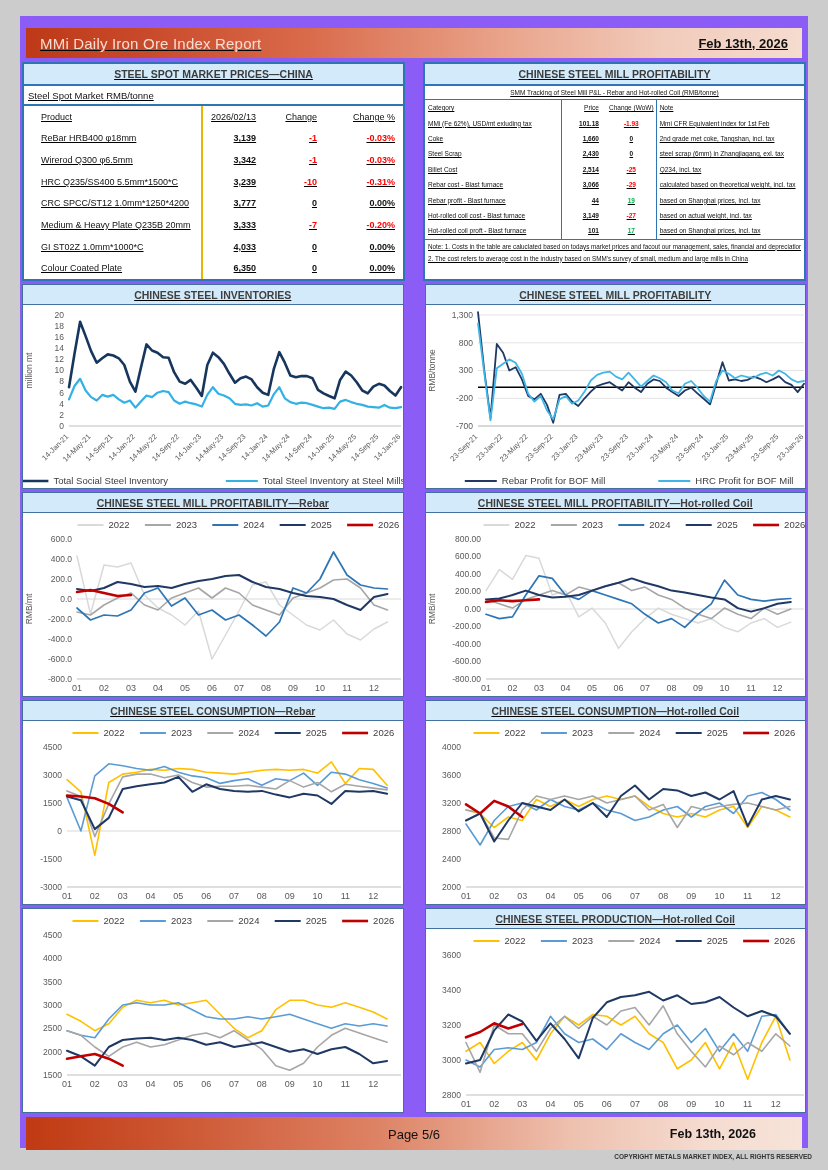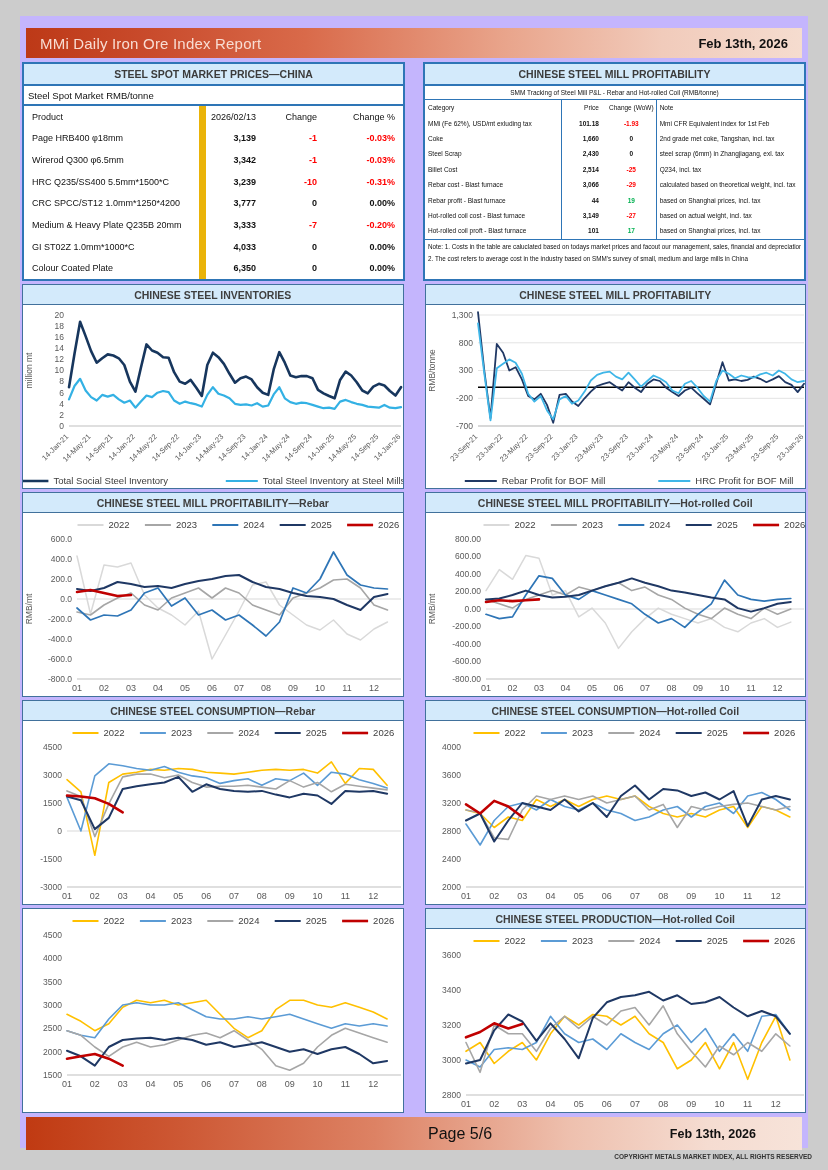--- a/index.html
+++ b/index.html
@@ -1,34 +1,34 @@
 <!DOCTYPE html>
 <html><head>
 <meta charset="utf-8">
 <style>
   html,body{margin:0;padding:0;}
   body{width:828px;height:1170px;background:#cccccc;font-family:"Liberation Sans",sans-serif;overflow:hidden;position:relative;}
-  .sheet{position:absolute;left:20px;top:16px;width:788px;height:1132px;background:#c4b5fd;}
+  .sheet{position:absolute;left:20px;top:16px;width:788px;height:1132px;background:#8b5cf6;text-decoration:underline;}
   
   .header-bar{margin:12px 6px 4px 6px;height:30px;display:flex;align-items:center;justify-content:space-between;
     background:linear-gradient(90deg,#bd3917 0%,#c94b2c 16%,#d96a4a 36%,#e9a58c 62%,#f1cbbb 82%,#f5dccf 100%);
     padding:0 14px;}
   .header-title{color:#f8ddd3;font-size:15px;letter-spacing:.2px;}
   .header-date{color:#111;font-size:13px;font-weight:bold;}
   
   .tables-row{display:flex;gap:18px;margin:0 2px;height:219px;}
   .table-box{border:2px solid #2e75b6;background:#fff;flex:1;display:flex;flex-direction:column;overflow:hidden;}
   .tbl-title{background:#d3eafb;border-bottom:2px solid #2e75b6;height:20px;display:flex;align-items:center;justify-content:center;
     font-weight:bold;font-size:10.5px;color:#3b3b3b;flex:none;}
   .tbl-sub{height:18px;display:flex;align-items:center;padding-left:4px;font-size:9.5px;color:#111;border-bottom:2px solid #2e75b6;flex:none;}
   .tbl-sub2{height:13px;display:flex;align-items:center;justify-content:center;font-size:6.5px;color:#111;border-bottom:1px solid #2e75b6;flex:none;}
   table{border-collapse:collapse;width:100%;table-layout:fixed;}
   #spot-table{flex:1;font-size:9px;color:#111;}
   #spot-table td{height:21.5px;padding:0 3px;overflow:hidden;white-space:nowrap;}
-  #spot-table td.c0{border-right:7px solid #eab308;padding-left:8px;}
+  #spot-table td.c0{border-right:2px solid #eab308;padding-left:17px;}
   #spot-table td.c1{text-align:right;padding-right:18px;}
   #spot-table td.c2{text-align:right;padding-right:14px;margin-top:45px;}
   #spot-table td.c3{text-align:right;padding-right:8px;}
   #spot-table td.b{font-weight:bold;}
   #profit-table{font-size:6.5px;color:#111;}
   #profit-table td{height:15.4px;padding:0 2px;overflow:hidden;white-space:nowrap;}
   #profit-table td.c0{border-right:1px solid #2e75b6;padding-left:3px;}
   #profit-table td.c1{text-align:right;padding-right:8px;font-weight:bold;}
   #profit-table td.c2{text-align:center;font-weight:bold;border-right:1px solid #2e75b6;}
   #profit-table td.c3{padding-left:3px;}
@@ -39,21 +39,21 @@
   .tbl-notes div{white-space:nowrap;overflow:hidden;line-height:12px;}
   
   .charts-grid{display:grid;grid-template-columns:1fr 1fr;gap:3px 21px;margin:3px 2px 0 2px;}
   .chart-panel{height:203px;border:1.5px solid #41719c;background:#fff;display:flex;flex-direction:column;overflow:hidden;}
   .panel-title{background:#d3eafb;border-bottom:1.5px solid #41719c;height:19px;flex:none;display:flex;align-items:center;justify-content:center;
     font-weight:bold;font-size:10.5px;color:#3f3f3f;}
   .chart-canvas{flex:1;position:relative;}
   
   .footer-bar{margin:4px 6px 0 6px;height:33px;position:relative;
     background:linear-gradient(90deg,#c03a12 0%,#cd5834 20%,#dd8264 45%,#eec0ae 70%,#f5dcd1 88%,#f7e3d9 100%);}
-  .footer-page{position:absolute;left:50%;top:50%;transform:translate(-50%,-50%);font-size:16px;color:#111;margin-left:46px;}
+  .footer-page{position:absolute;left:50%;top:50%;transform:translate(-50%,-50%);font-size:13px;color:#111;}
   .footer-date{position:absolute;right:46px;top:50%;transform:translateY(-50%);font-size:12.5px;font-weight:bold;color:#111;}
   .copyright{position:absolute;right:16px;top:1153px;font-size:6.5px;font-weight:bold;color:#333;}
 </style>
 </head>
 <body>
 
 <div class="sheet">
   <div class="header-bar">
     <span class="header-title">MMi Daily Iron Ore Index Report</span>
     <span class="header-date">Feb 13th, 2026</span>
@@ -71,21 +71,21 @@
             <col style="width:19%">
           </colgroup>
         <tbody id="spot-body">
             <tr>
               <td class="c0">Product</td>
               <td class="c1">2026/02/13</td>
               <td class="c2">Change</td>
               <td class="c3">Change %</td>
             </tr>
             <tr>
-              <td class="c0">Page HRB400 φ18mm</td>
+              <td class="c0">ReBar HRB400 φ18mm</td>
               <td class="c1 b">3,139</td>
               <td class="c2 b neg">-1</td>
               <td class="c3 b neg">-0.03%</td>
             </tr>
             <tr>
               <td class="c0">Wirerod Q300 φ6.5mm</td>
               <td class="c1 b">3,342</td>
               <td class="c2 b neg">-1</td>
               <td class="c3 b neg">-0.03%</td>
             </tr>

